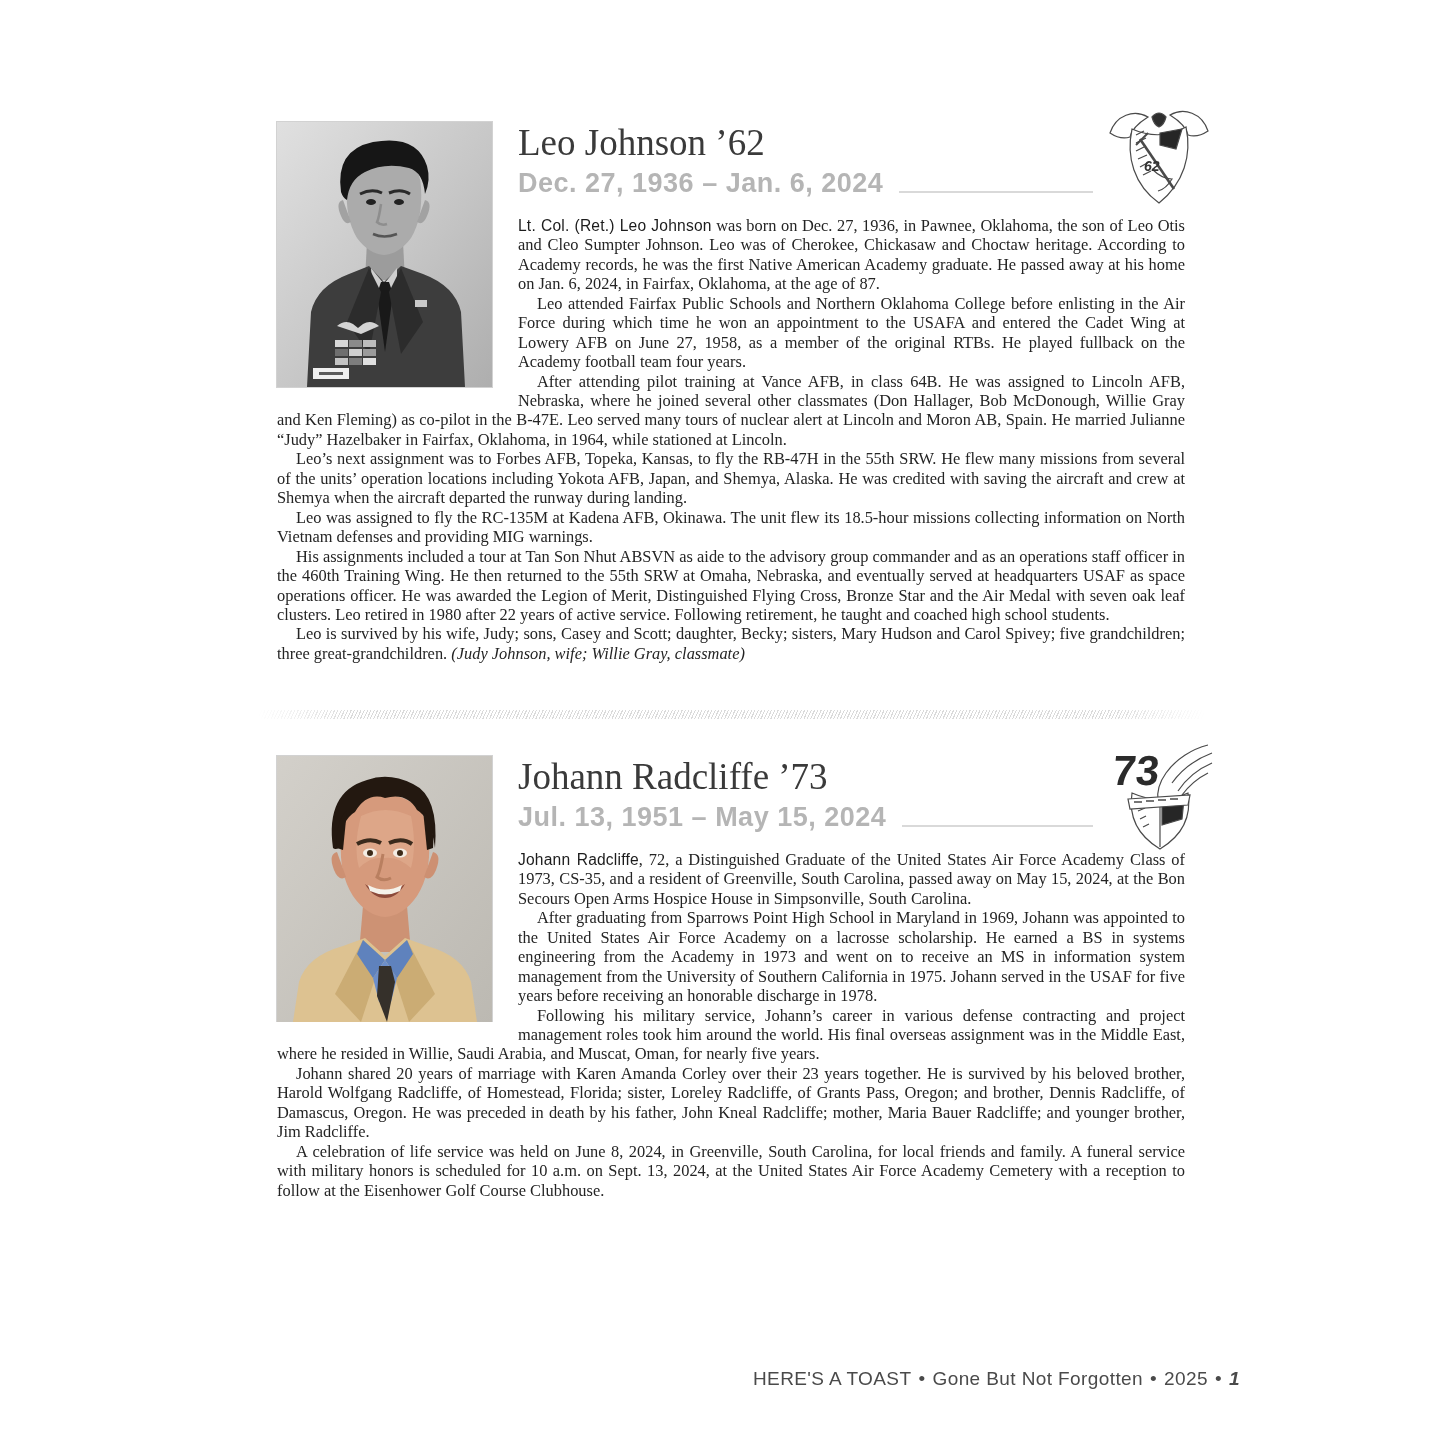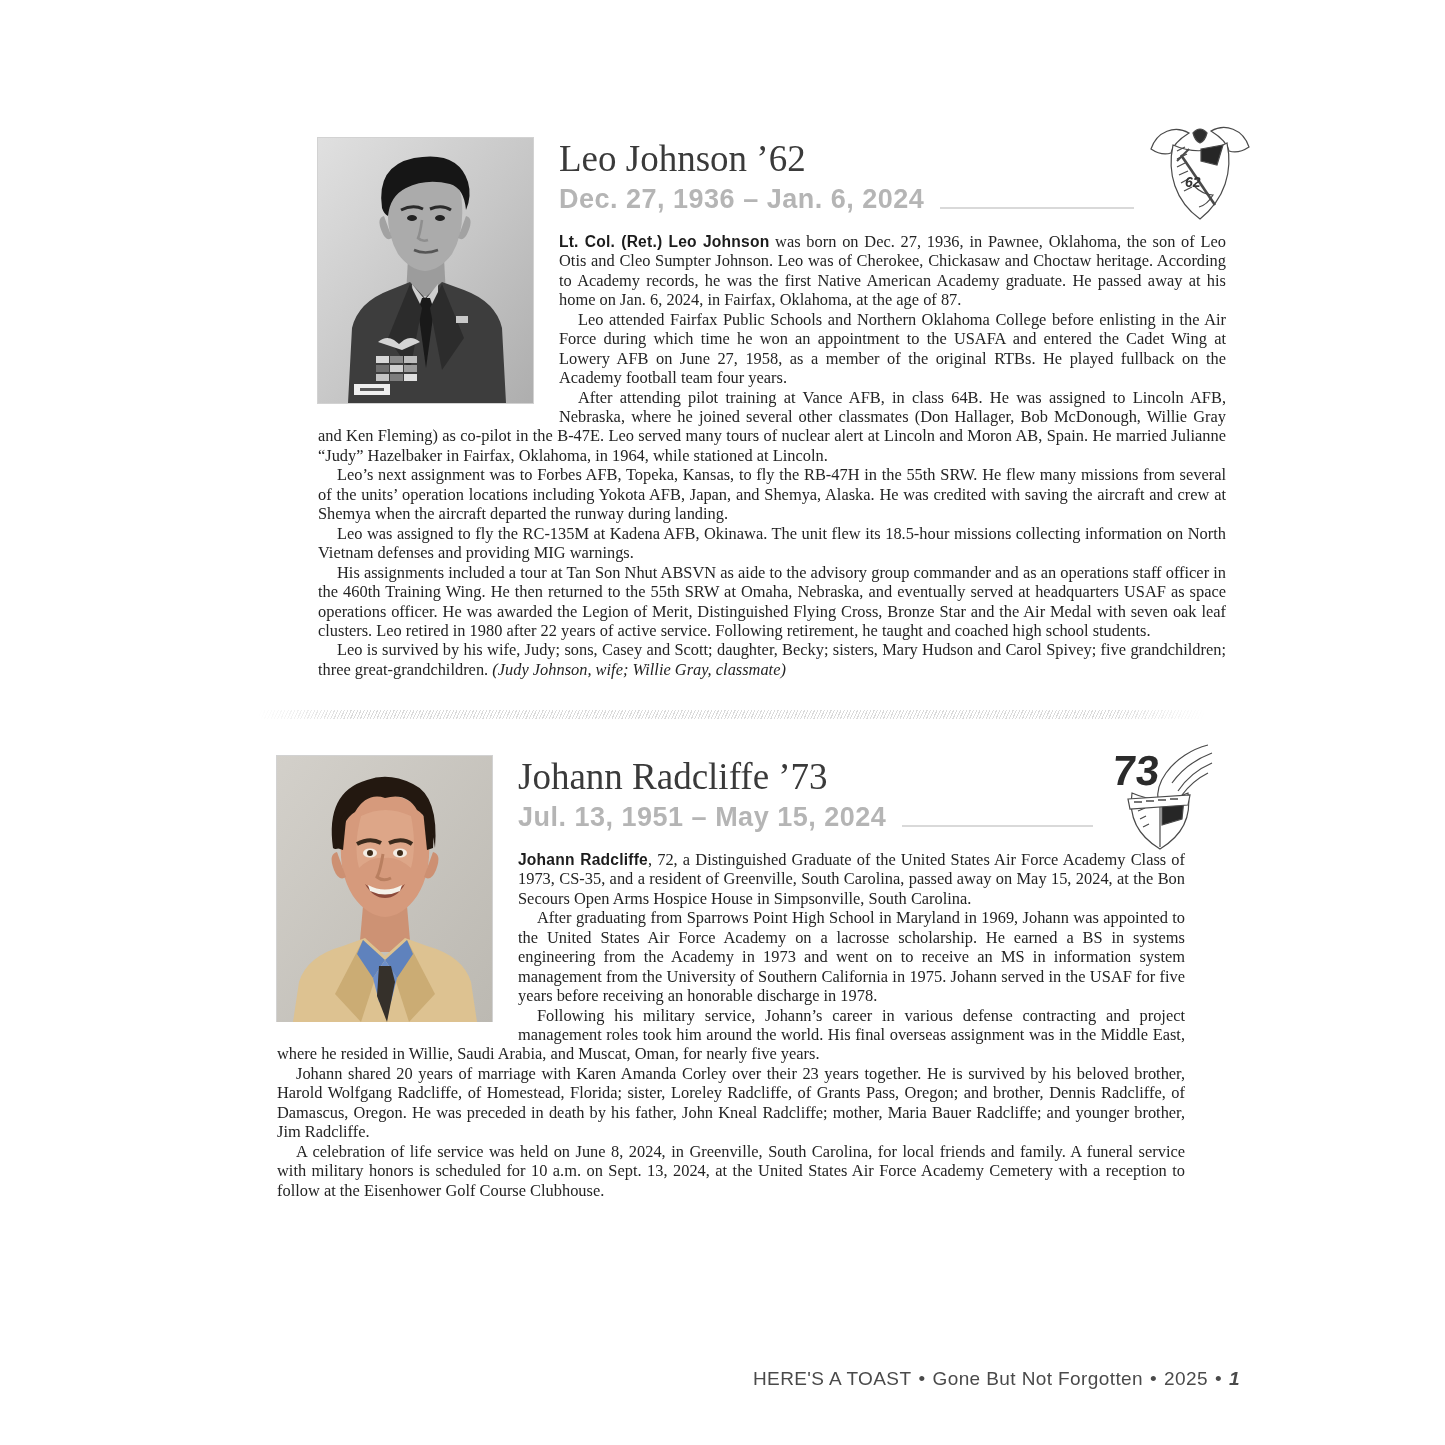--- a/index.html
+++ b/index.html
@@ -9,21 +9,21 @@
     position: relative;
     overflow: hidden;
     font-family: "Liberation Serif", serif;
   }
   .page-content {
     position: absolute;
     left: 277px; top: 122px;
     width: 908px;
   }
   .obituary { position: absolute; left: 0; width: 100%; }
-  #obit-1 { top: 16px; margin-left: 41px; }
+  #obit-1 { top: 0; }
   #obit-2 { top: 634px; }
 
   .portrait {
     float: left;
     width: 215px; height: 265px;
     margin: 0 26px 18px 0;
     box-shadow: 0 0 0 1px #d2d2d2;
     background: #e9e9e9;
   }
   .portrait svg { display: block; }
@@ -59,21 +59,21 @@
   .par {
     margin: 0;
     text-align: justify;
     font-size: 16.4px;
     line-height: 19.45px;
     color: #242424;
   }
   .par.indent { text-indent: 19px; }
   .intro-bold {
     font-family: "Liberation Sans", sans-serif;
-    font-weight: 700;
+    font-weight: 400;
     font-size: 15.6px;
     color: #1c1c1c;
     letter-spacing: 0.2px;
   }
   .credit { font-style: italic; }
 
   .crest {
     position: absolute;
     top: -17px; right: -33px;
     width: 118px; height: 112px;

